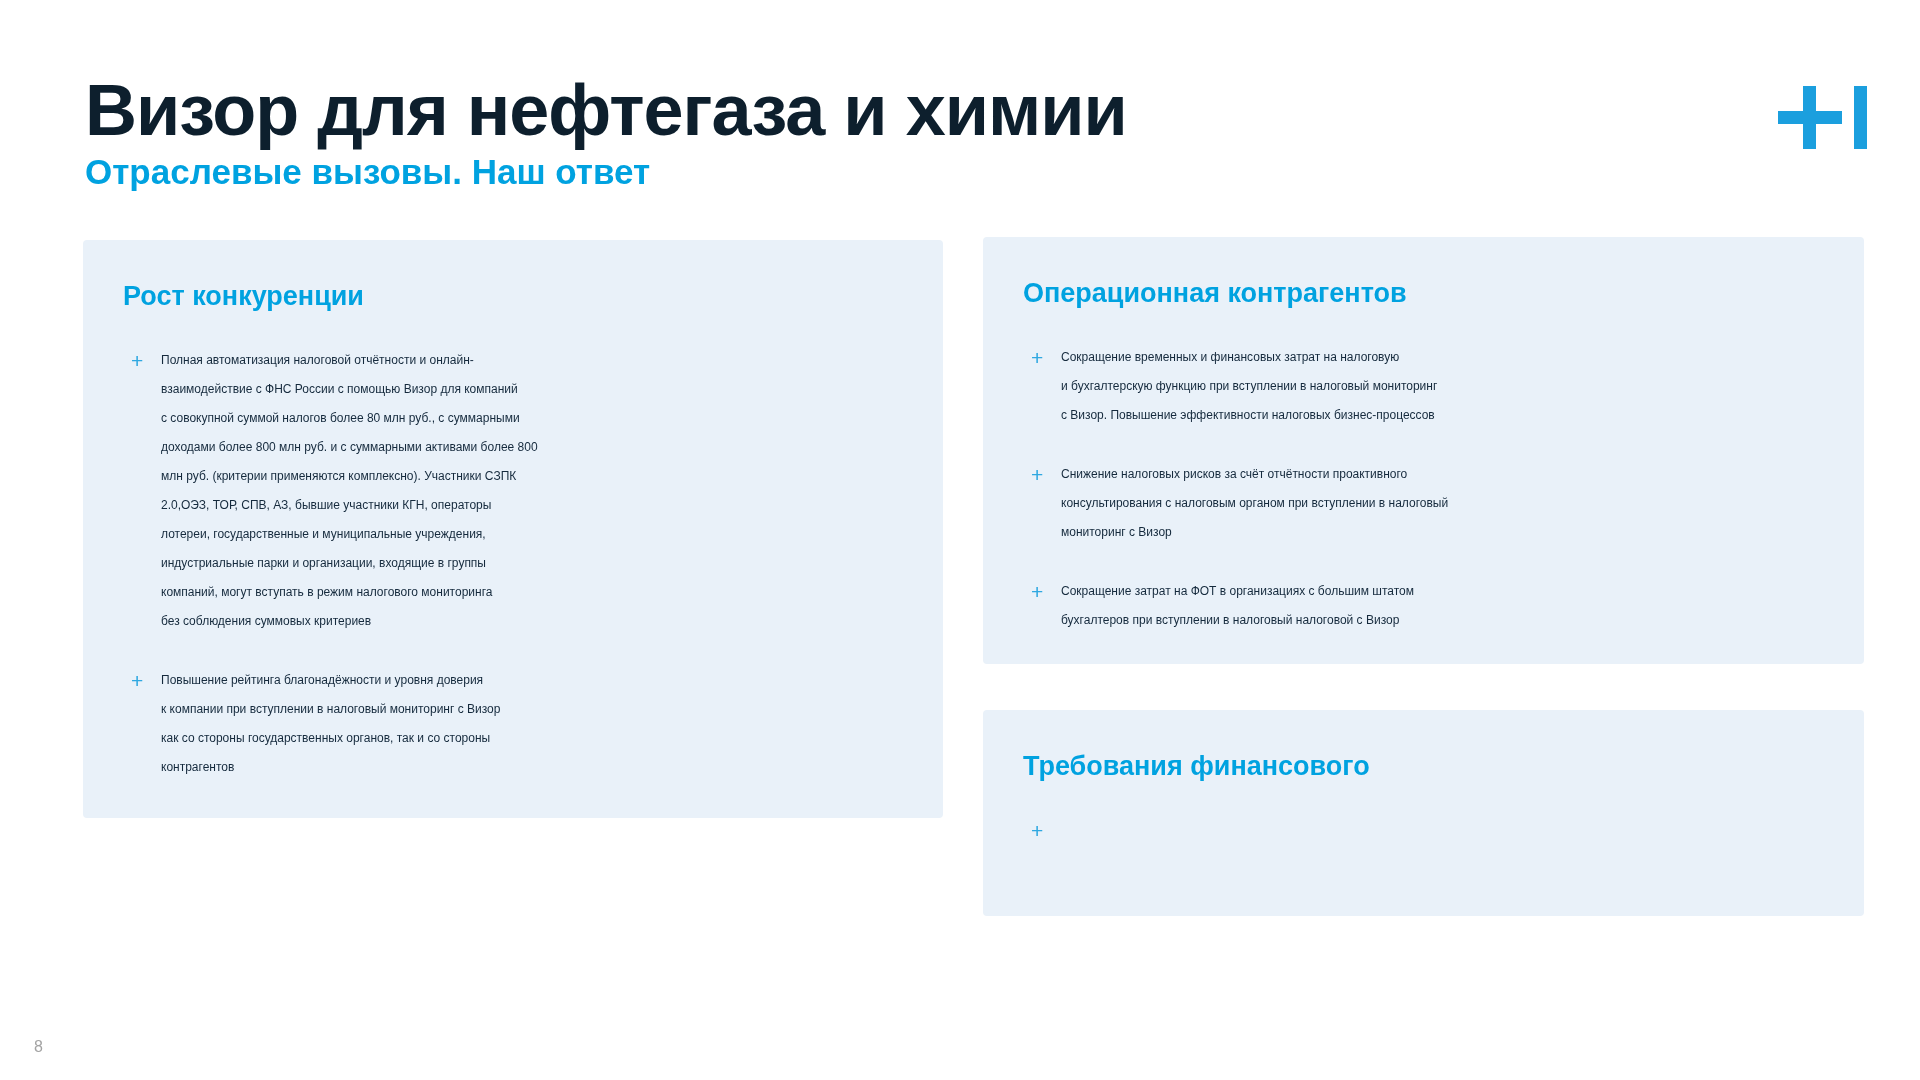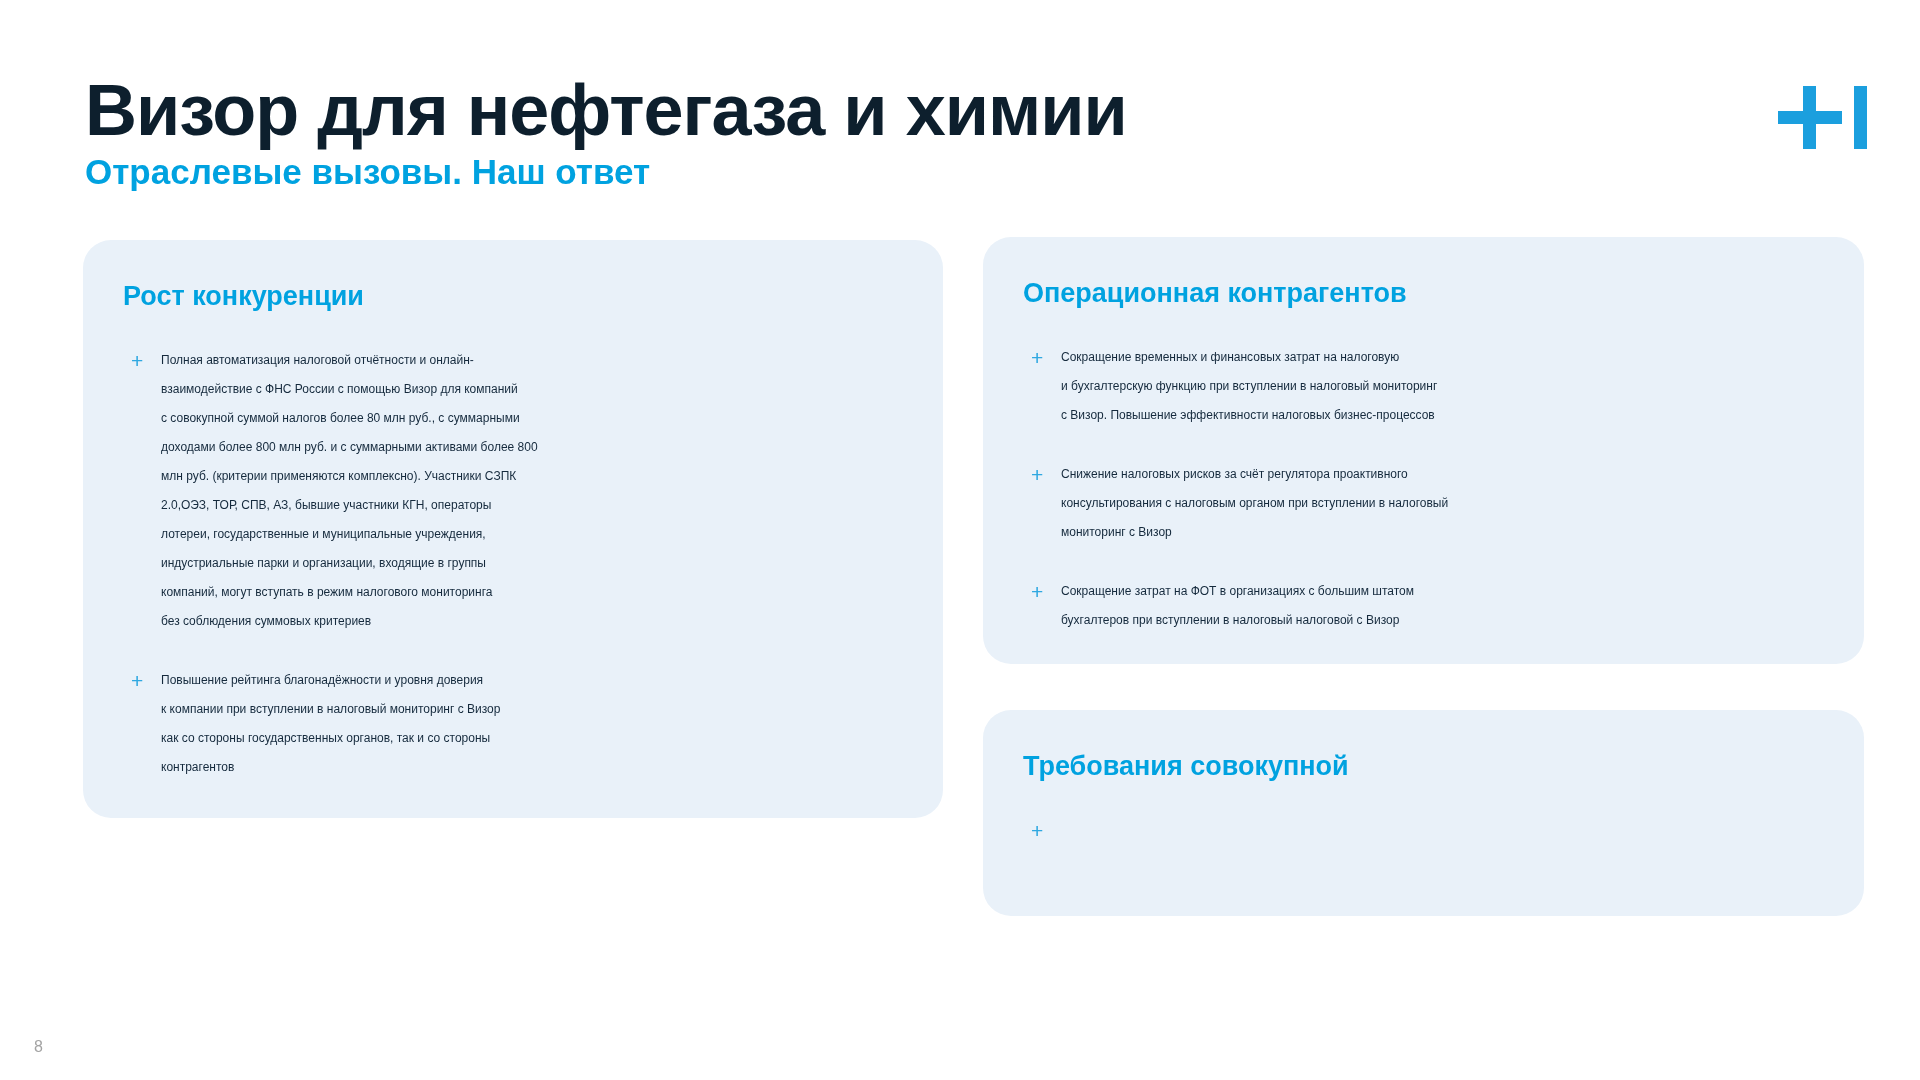--- a/index.html
+++ b/index.html
@@ -34,21 +34,21 @@
     font-weight:700;
     color:var(--accent);
   }
   .logo{position:absolute;left:1762px;top:70px;width:89px;height:63px;}
   .logo .plus-h{position:absolute;left:0;top:25px;width:64px;height:13px;background:var(--logo);}
   .logo .plus-v{position:absolute;left:25px;top:0;width:13px;height:63px;background:var(--logo);}
   .logo .bar-i{position:absolute;left:76px;top:0;width:13px;height:63px;background:var(--logo);}
   .card{
     position:absolute;
     background:var(--card-bg);
-    border-radius:28px;
+    border-radius:4px;
     padding:36px 40px 30px 36px;
   }
   .card-left{left:71px;top:228px;width:860px;height:578px;}
   .card-top-right{left:971px;top:225px;width:881px;height:427px;}
   .card-bottom-right{left:971px;top:698px;width:881px;height:206px;}
   .card-title{
     font-size:27px;
     line-height:32px;
     font-weight:700;
     color:var(--accent);
@@ -123,34 +123,34 @@
   <h3 class="card-title">Операционная контрагентов</h3>
   <div class="bullets">
     <div class="bullet">
       <span class="plus">+</span>
       <p class="bullet-text">Сокращение временных и финансовых затрат на налоговую
 и бухгалтерскую функцию при вступлении в налоговый мониторинг
 с Визор. Повышение эффективности налоговых бизнес-процессов</p>
     </div>
     <div class="bullet">
       <span class="plus">+</span>
-      <p class="bullet-text">Снижение налоговых рисков за счёт регулятора проактивного
+      <p class="bullet-text">Снижение налоговых рисков за счёт отчётности проактивного
 консультирования с налоговым органом при вступлении в налоговый
 мониторинг с Визор</p>
     </div>
     <div class="bullet">
       <span class="plus">+</span>
       <p class="bullet-text">Сокращение затрат на ФОТ в организациях с большим штатом
 бухгалтеров при вступлении в налоговый налоговой с Визор</p>
     </div>
   </div>
 </section>
 
 <section class="card card-bottom-right">
-  <h3 class="card-title">Требования совокупной</h3>
+  <h3 class="card-title">Требования финансового</h3>
   <div class="bullets">
     <div class="bullet">
       <span class="plus">+</span>
     </div>
   </div>
 </section>
 
 <div class="page-number">8</div>
 
 </body></html>

